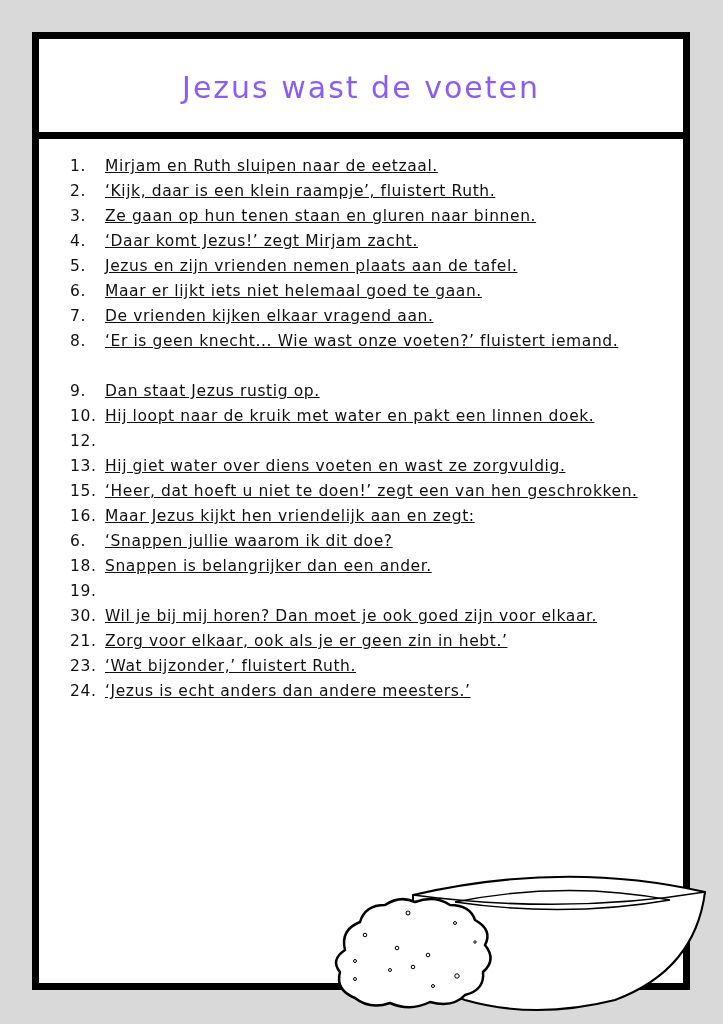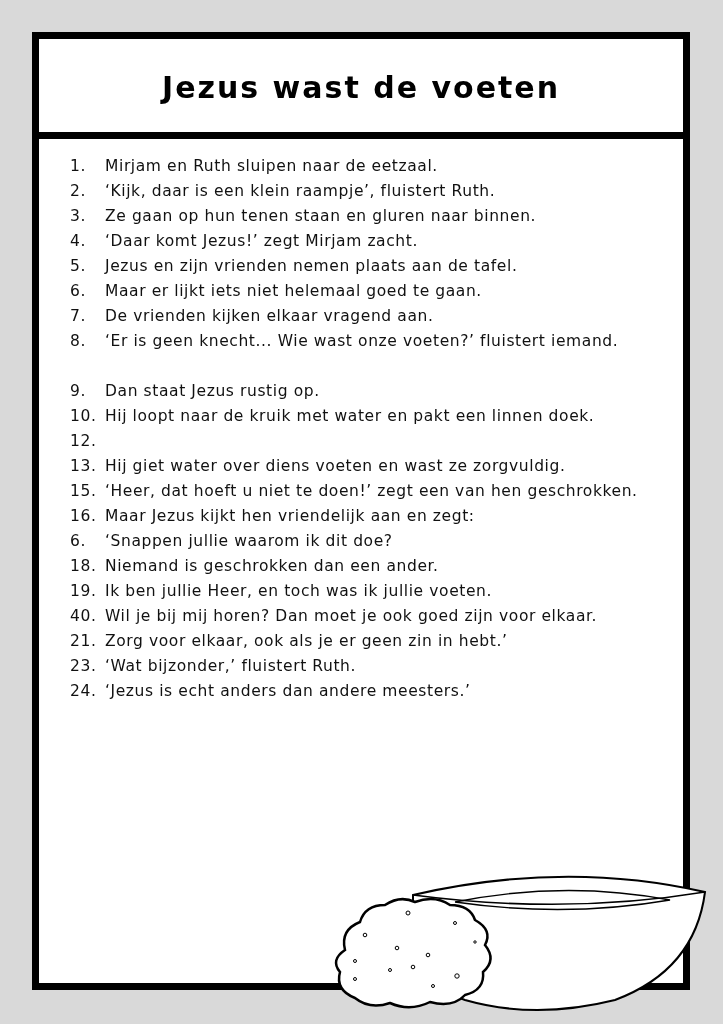--- a/index.html
+++ b/index.html
@@ -12,34 +12,34 @@
     position: absolute; left: 32px; top: 32px;
     width: 658px; height: 958px;
     box-sizing: border-box; border: 7px solid #000; background: #fff;
   }
   .title-box {
     position: absolute; left: 0; top: 0; right: 0; height: 93px;
     border-bottom: 7px solid #000;
     display: flex; align-items: center; justify-content: center;
   }
   .title {
-    font-size: 30px; letter-spacing: 2px; color: #000000; font-weight: bold;
+    font-size: 30px; letter-spacing: 2px; color: #8b5cf6; font-weight: normal;
     margin: 0; padding-top: 4px;
   }
   .list {
     position: absolute; left: 31px; top: 115px; right: 0;
     margin: 0; padding: 0; list-style: none;
   }
   .item {
     display: flex; height: 25px; line-height: 25px;
     font-size: 15.5px; color: #111; letter-spacing: 0.6px; white-space: nowrap;
   }
   .item.gap { margin-top: 25px; }
   .num { width: 35px; flex: none; }
-  .txt { flex: none; }
+  .txt { flex: none; text-decoration: underline; }
   .illus { position: absolute; left: 325px; top: 860px; width: 398px; height: 160px; }
 </style>
 </head>
 <body>
 
 <div class="page">
   <div class="title-box">
     <h1 class="title">Jezus wast de voeten</h1>
   </div>
   <ul class="list" id="list">
@@ -97,28 +97,27 @@
       <li class="item">
         <span class="num">16.</span>
         <span class="txt">Maar Jezus kijkt hen vriendelijk aan en zegt:</span>
       </li>
       <li class="item">
         <span class="num">6.</span>
         <span class="txt">‘Snappen jullie waarom ik dit doe?</span>
       </li>
       <li class="item">
         <span class="num">18.</span>
-        <span class="txt">Niemand is geschrokken dan een ander.</span>
+        <span class="txt">Snappen is belangrijker dan een ander.</span>
       </li>
       <li class="item">
         <span class="num">19.</span>
-        <span class="txt">Ik ben jullie Heer, en toch was ik jullie voeten.</span>
       </li>
       <li class="item">
-        <span class="num">40.</span>
+        <span class="num">30.</span>
         <span class="txt">Wil je bij mij horen? Dan moet je ook goed zijn voor elkaar.</span>
       </li>
       <li class="item">
         <span class="num">21.</span>
         <span class="txt">Zorg voor elkaar, ook als je er geen zin in hebt.’</span>
       </li>
       <li class="item">
         <span class="num">23.</span>
         <span class="txt">‘Wat bijzonder,’ fluistert Ruth.</span>
       </li>

